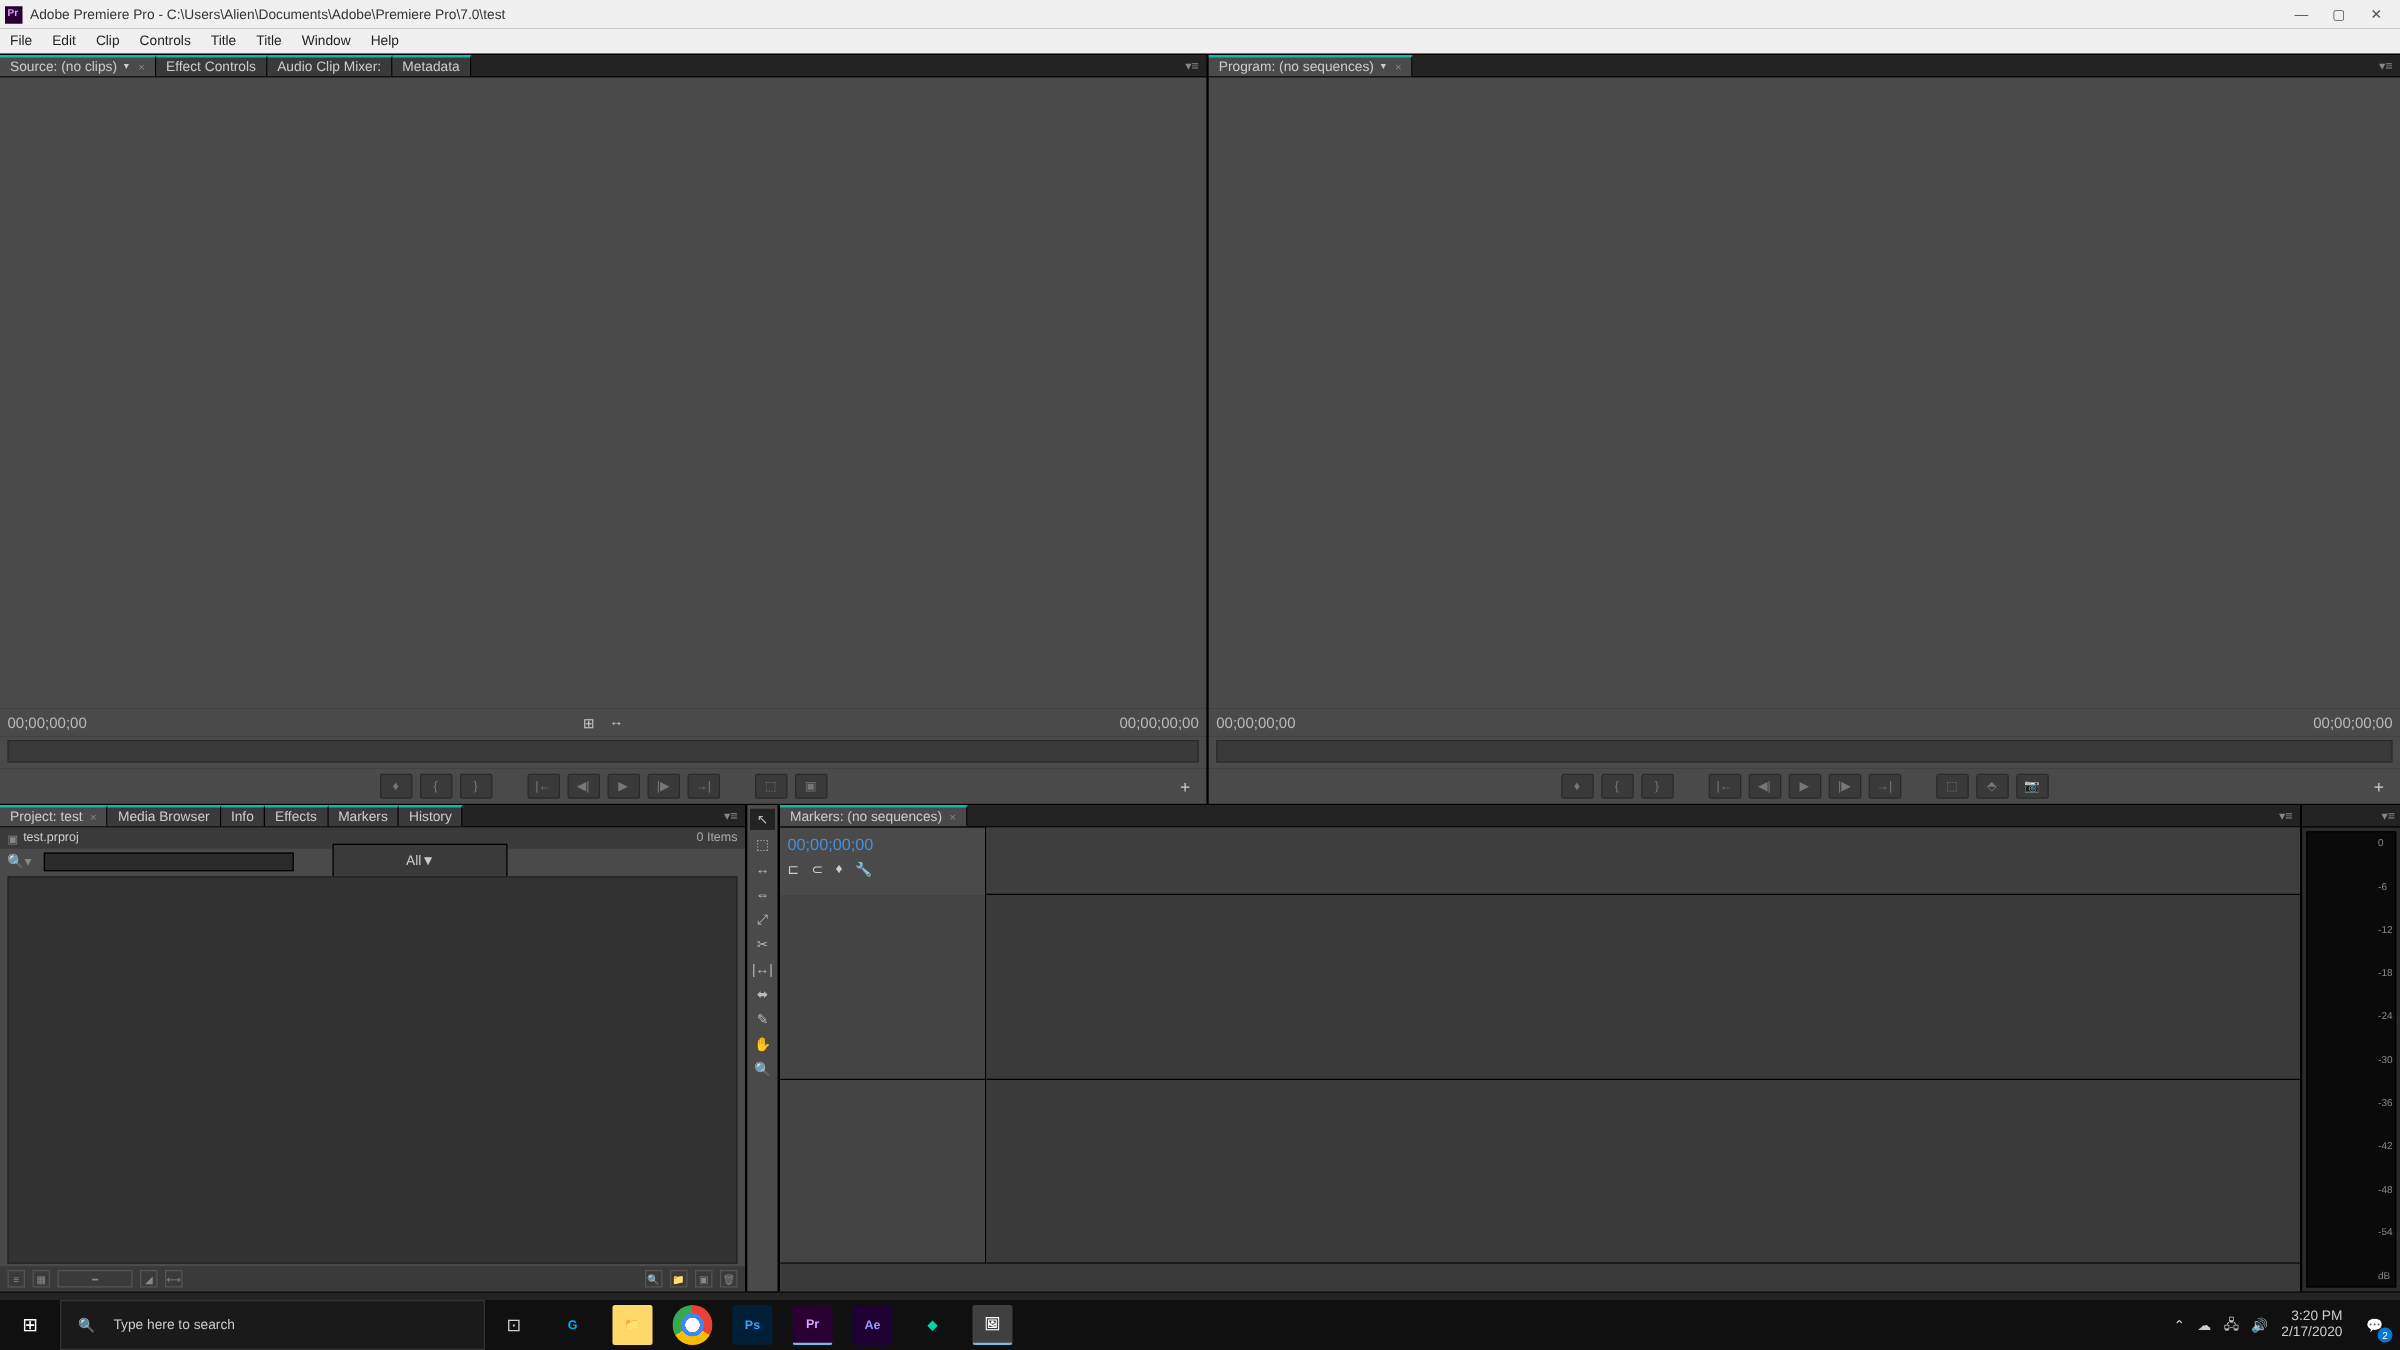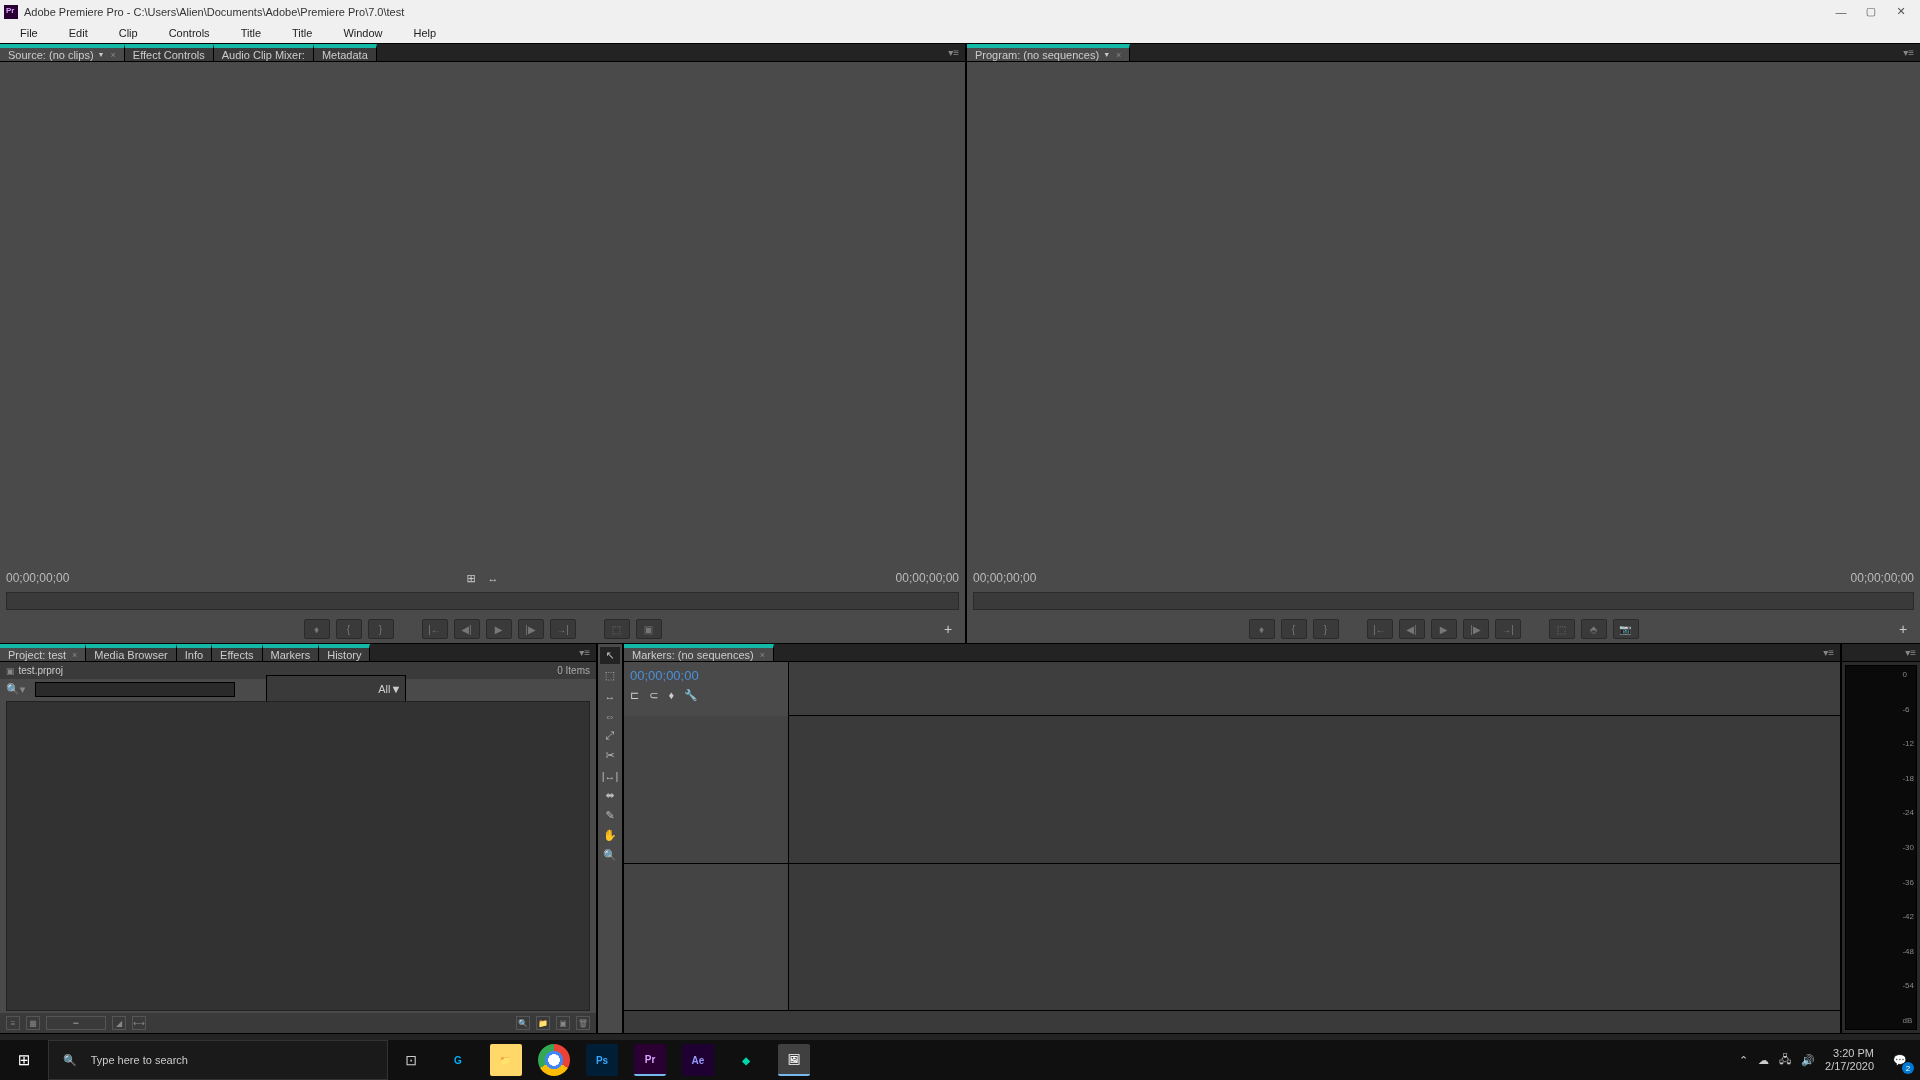--- a/index.html
+++ b/index.html
@@ -7,29 +7,29 @@
 
 
 .titlebar { height:23px; background:#f0f0f0; display:flex; align-items:center; padding:0 4px; }
 .titlebar .appicon { width:14px; height:14px; background:#2a0033; display:inline-block; margin-right:6px; position:relative; }
 .titlebar .appicon::after { content:"Pr"; color:#d9a3ff; font-size:8px; font-weight:bold; position:absolute; top:1px; left:2px; }
 .titlebar .title { color:#333; font-size:11px; }
 .titlebar .winbtns { margin-left:auto; display:flex; }
 .titlebar .winbtns div { width:30px; height:20px; display:flex; align-items:center; justify-content:center; color:#555; font-size:11px; }
 
 
-.menubar { height:20px; background:#f0f0f0; display:flex; align-items:center; padding:0 12px;gap:15px; }
+.menubar { height:20px; background:#f0f0f0; display:flex; align-items:center; padding:0 0; }
 .menubar span { color:#222; padding:2px 8px; font-size:11px; }
 
 
 .main { position:relative; height:1008px; background:#232323; border-top:1px solid #000; }
 
 
 .tabrow { height:18px; background:#232323; display:flex; align-items:stretch; border-bottom:1px solid #000; }
-.tab { display:flex; align-items:center; padding:0 8px; font-size:10px; color:#888; background:#3a3a3a; border-right:1px solid #000; border-top:4px solid #14b8a6; }
+.tab { display:flex; align-items:center; padding:0 8px; font-size:10px; color:#888; background:#3a3a3a; border-right:1px solid #000; border-top:2px solid #14b8a6; }
 .tab.active { background:#4a4a4a; color:#ccc; }
 .tab .x { margin-left:6px; font-size:9px; color:#888; }
 .tab .dd { margin-left:4px; font-size:7px; }
 .panelmenu { margin-left:auto; padding:0 6px; display:flex; align-items:center; color:#888; font-size:10px;}
 
 
 .monrow { height:600px; display:flex; border-bottom:1px solid #000; }
 .moncol { display:flex; flex-direction:column; position:relative; }
 .moncol.left { width:967px; border-right:2px solid #000; }
 .moncol.right { flex:1; }
@@ -48,21 +48,21 @@
 
 
 .project { width:598px; border-right:2px solid #000; display:flex; flex-direction:column; background:#4a4a4a; }
 .projbar { height:17px; background:#3a3a3a; display:flex; align-items:center; padding:0 6px; }
 .projbar .bin { color:#888; font-size:9px; margin-right:4px; }
 .projbar .name { font-size:10px; color:#ccc; }
 .projbar .items { margin-left:auto; font-size:10px; color:#aaa; }
 .projsearch { height:20px; display:flex; align-items:center; padding:2px 6px; gap:10px; background:#4a4a4a; }
 .projsearch .search { width:200px; height:15px; background:#2a2a2a; border:1px solid #000; }
 .projsearch .in { color:#aaa; font-size:10px;margin-top:32px; }
-.projsearch .sel { width:140px; height:29px; background:#3a3a3a; border:1px solid #000; display:flex; align-items:center; padding:0 4px; color:#ccc; font-size:10px; justify-content:flex-end; }
+.projsearch .sel { width:140px; height:29px; background:#3a3a3a; border:1px solid #000; display:flex; align-items:center; padding:0 4px; color:#ccc; font-size:10px; justify-content:center; }
 .projbody { flex:1; background:#323232; margin:2px 6px; border:1px solid #222;}
 .projfoot { height:20px; background:#3a3a3a; display:flex; align-items:center; padding:0 6px; gap:6px; }
 .projfoot .ico { width:14px; height:14px; border:1px solid #555; background:#3a3a3a; display:flex; align-items:center; justify-content:center; font-size:8px; color:#888; }
 .projfoot .rgroup { margin-left:auto; display:flex; gap:6px; }
 
 
 .tools { width:26px; background:#4a4a4a; border-right:2px solid #000; display:flex; flex-direction:column; align-items:center; padding-top:3px; gap:3px; }
 .tool { width:20px; height:17px; display:flex; align-items:center; justify-content:center; font-size:11px; color:#bbb; }
 .tool.active { background:#232323; }
 

